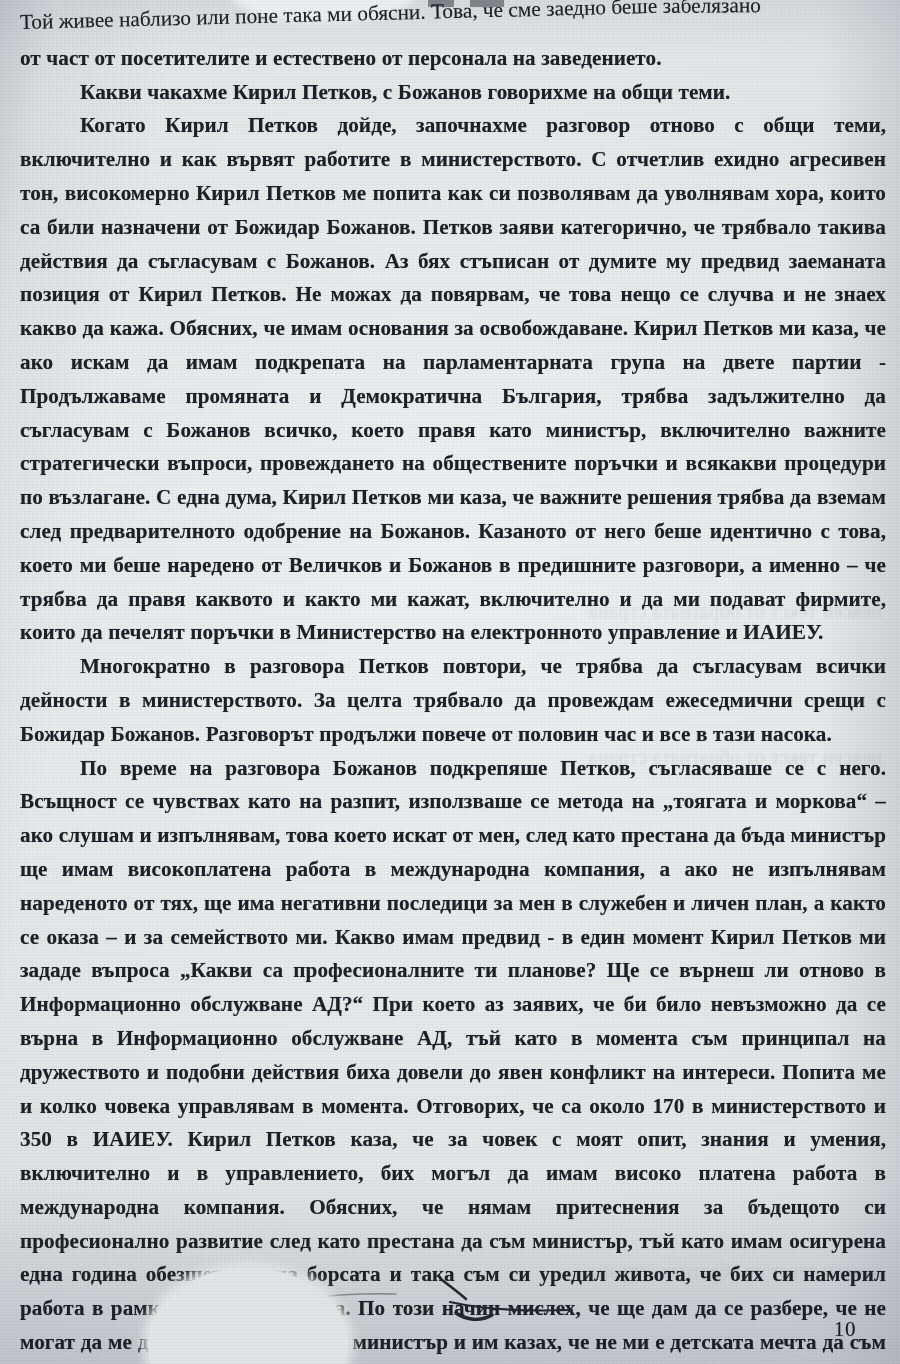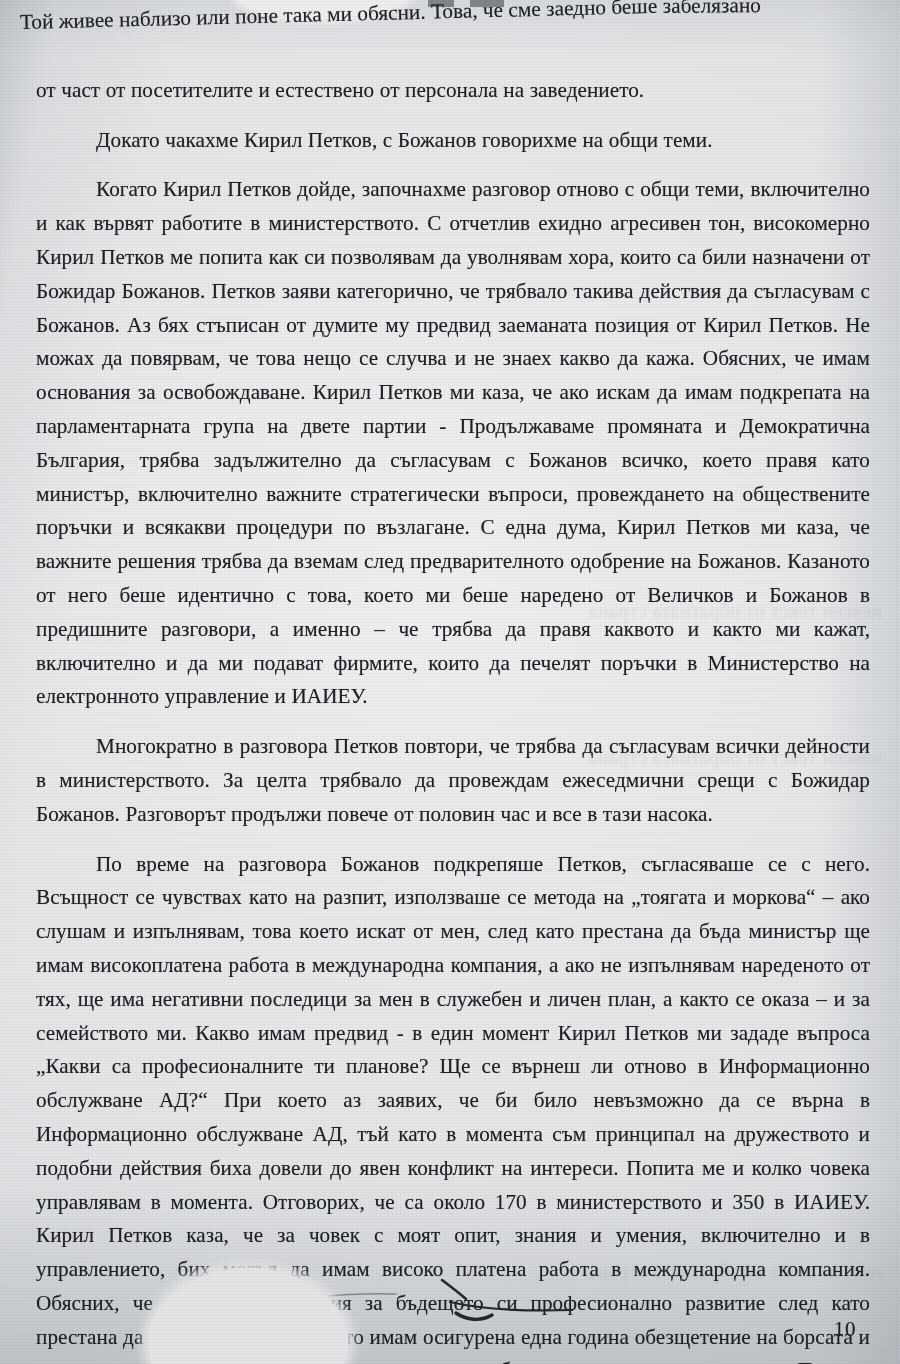--- a/index.html
+++ b/index.html
@@ -56,24 +56,25 @@
     width: 866px;
     font-size: 21.2px;
     line-height: 33.8px;
     text-align: justify;
     text-justify: inter-word;
     letter-spacing: 0.05px;
     word-spacing: 0.2px;
   }
 
   .textblock p {
-    margin: 16px;
+    margin: 0;
     text-indent: 60px;
     
     text-shadow: 0 0 0.7px rgba(35,38,43,0.45);
+    font-weight: bold;
   }
 
   
   .skewline {
     position: absolute;
     top: 6px;
     left: 20px;
     width: 870px;
     height: 36px;
     font-size: 21.2px;
@@ -170,21 +171,21 @@
 
   <div class="bleed b1">неясен текст от обратната страна</div>
   <div class="bleed b2">неясен текст от обратната страна</div>
   <div class="bleed b3">неясен текст от обратната страна</div>
 
   <div class="skewline"><span>Той живее наблизо или поне така ми обясни. Това, че сме заедно беше </span><span class="tail">забелязано</span></div>
 
   <div class="textblock">
     <p style="text-indent:0;visibility:hidden">&nbsp;</p>
     <p style="text-indent:0">от част от посетителите и естествено от персонала на заведението.</p>
-    <p>Докато чакахме Кирил Петков, с Божанов говорихме на общи теми.</p>
+    <p>Какви чакахме Кирил Петков, с Божанов говорихме на общи теми.</p>
     <p>Когато Кирил Петков дойде, започнахме разговор отново с общи теми, включително и как вървят работите в министерството. С отчетлив ехидно агресивен тон, високомерно Кирил Петков ме попита как си позволявам да уволнявам хора, които са били назначени от Божидар Божанов. Петков заяви категорично, че трябвало такива действия да съгласувам с Божанов. Аз бях стъписан от думите му предвид заеманата позиция от Кирил Петков. Не можах да повярвам, че това нещо се случва и не знаех какво да кажа. Обясних, че имам основания за освобождаване. Кирил Петков ми каза, че ако искам да имам подкрепата на парламентарната група на двете партии - Продължаваме промяната и Демократична България, трябва задължително да съгласувам с Божанов всичко, което правя като министър, включително важните стратегически въпроси, провеждането на обществените поръчки и всякакви процедури по възлагане. С една дума, Кирил Петков ми каза, че важните решения трябва да вземам след предварителното одобрение на Божанов. Казаното от него беше идентично с това, което ми беше наредено от Величков и Божанов в предишните разговори, а именно – че трябва да правя каквото и както ми кажат, включително и да ми подават фирмите, които да печелят поръчки в Министерство на електронното управление и ИАИЕУ.</p>
     <p>Многократно в разговора Петков повтори, че трябва да съгласувам всички дейности в министерството. За целта трябвало да провеждам ежеседмични срещи с Божидар Божанов. Разговорът продължи повече от половин час и все в тази насока.</p>
     <p>По време на разговора Божанов подкрепяше Петков, съгласяваше се с него. Всъщност се чувствах като на разпит, използваше се метода на „тоягата и моркова“ – ако слушам и изпълнявам, това което искат от мен, след като престана да бъда министър ще имам високоплатена работа в международна компания, а ако не изпълнявам нареденото от тях, ще има негативни последици за мен в служебен и личен план, а както се оказа – и за семейството ми. Какво имам предвид - в един момент Кирил Петков ми зададе въпроса „Какви са професионалните ти планове? Ще се върнеш ли отново в Информационно обслужване АД?“ При което аз заявих, че би било невъзможно да се върна в Информационно обслужване АД, тъй като в момента съм принципал на дружеството и подобни действия биха довели до явен конфликт на интереси. Попита ме и колко човека управлявам в момента. Отговорих, че са около 170 в министерството и 350 в ИАИЕУ. Кирил Петков каза, че за човек с моят опит, знания и умения, включително и в управлението, бих могъл да имам високо платена работа в международна компания. Обясних, че нямам притеснения за бъдещото си професионално развитие след като престана да съм министър, тъй като имам осигурена една година обезщетение на борсата и така съм си уредил живота, че бих си намерил работа в рамките на една година. По този начин мислех, че ще дам да се разбере, че не могат да ме държат с това, че съм министър и им казах, че не ми е детската мечта да съм министър.</p>
   </div>
 
   <div class="signature">
     <svg width="640" height="90" viewBox="0 0 640 90" fill="none" aria-hidden="true">
       <path d="M118 34 C134 30, 150 29, 164 33" stroke="#24282d" stroke-width="3.2" stroke-linecap="round"></path>
       <path d="M322 22 C330 28, 338 34, 346 41" stroke="#24282d" stroke-width="2.6" stroke-linecap="round"></path>
       <path d="M330 44 C352 49, 392 54, 452 52" stroke="#24282d" stroke-width="2.2" stroke-linecap="round"></path>

